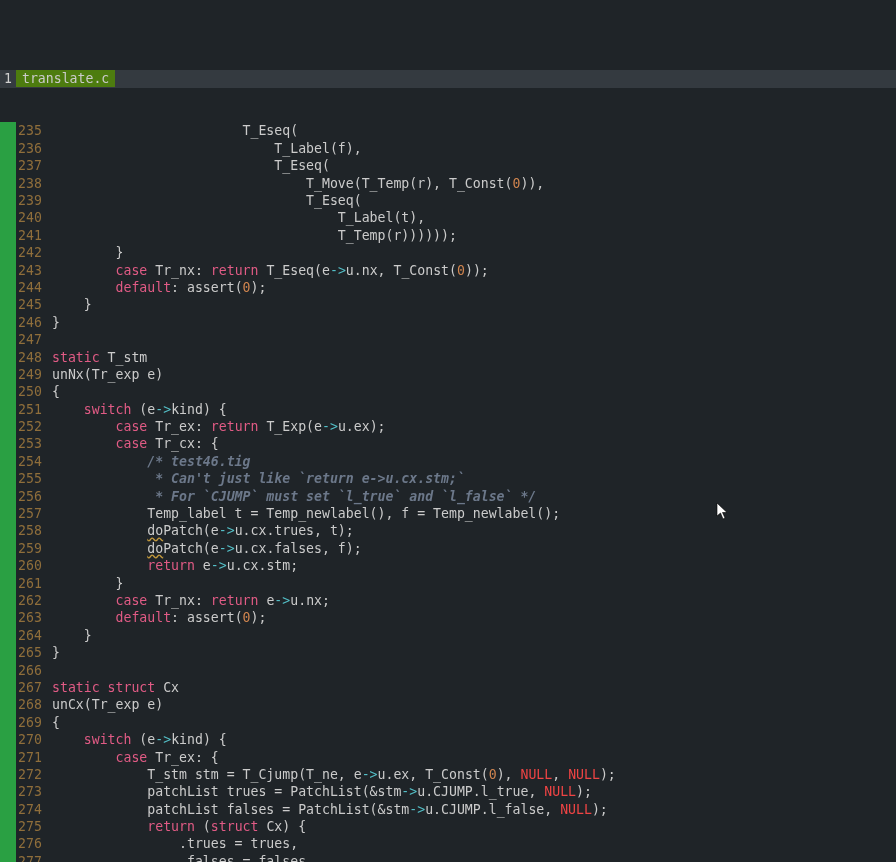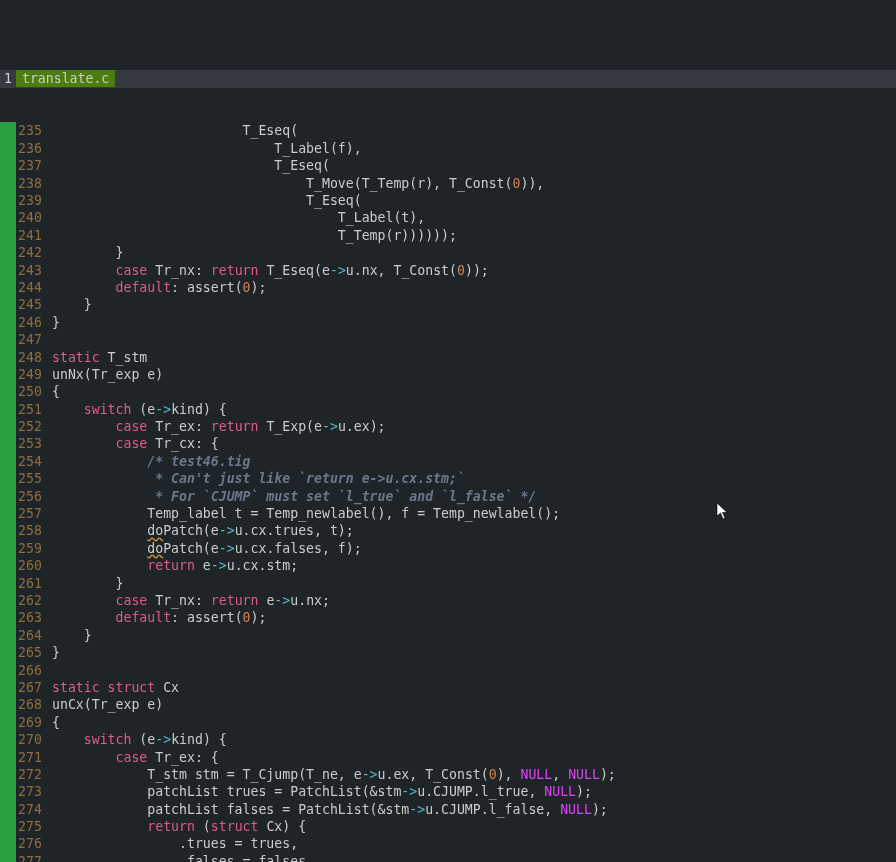--- a/index.html
+++ b/index.html
@@ -47,21 +47,21 @@
   }
   .code-col {
     padding-left: 8px;
     flex-shrink: 0;
   }
   
   .kw { color: #e15b85; margin-top: 40px; }
   .num { color: #d1854f; }     
   .op { color: #54c0c8; }
   .comment { color: #6c788a; font-style: italic; font-weight: bold; }
-  .null { color: #d946ef; }
+  .null { color: #ef4444; }
   .underline { text-decoration-line: underline; text-decoration-color: #c59a3a; text-decoration-style: wavy; text-align: right; }
   .cursor {
     position: absolute;
     pointer-events: none;
   }
 </style>
 </head>
 <body>
 
 

